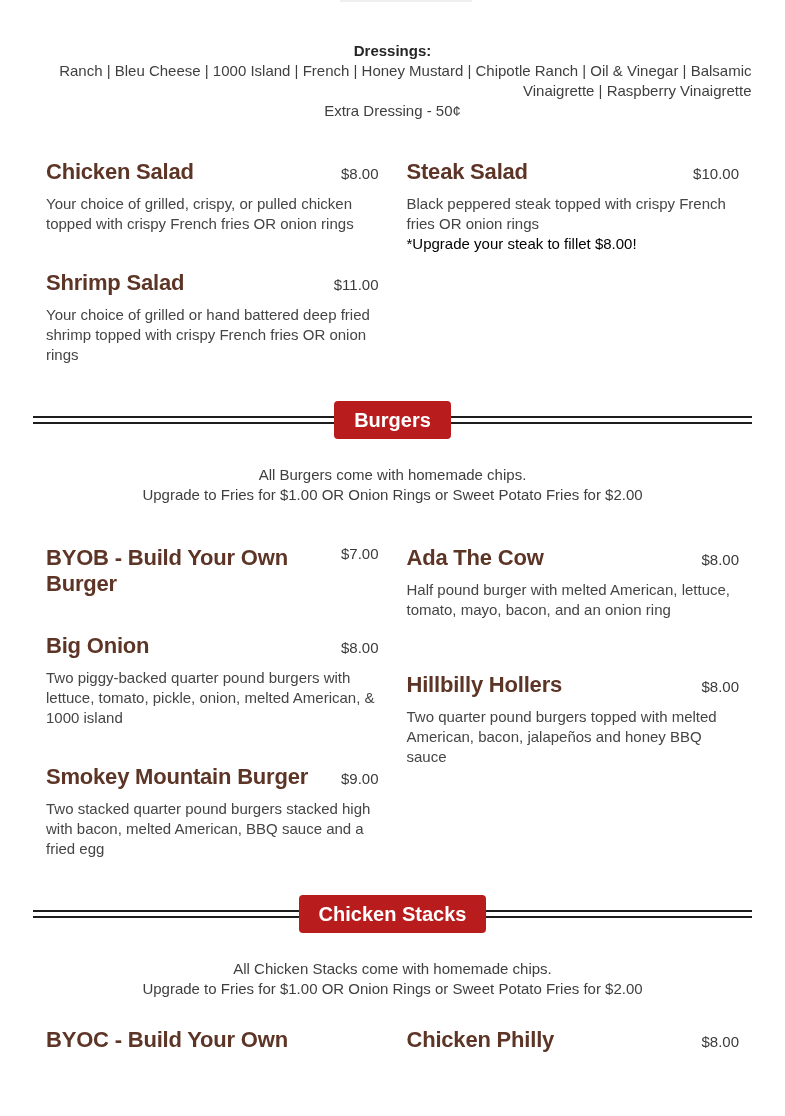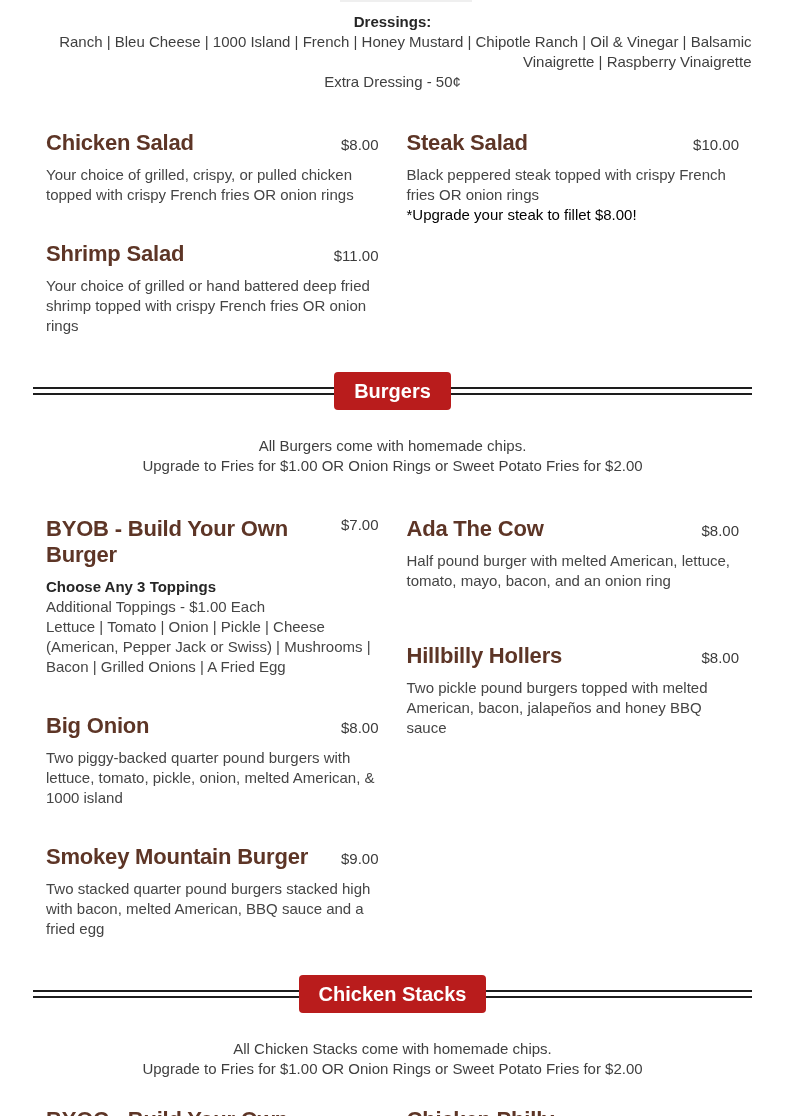--- a/index.html
+++ b/index.html
@@ -2,21 +2,21 @@
 <html><head>
 <meta charset="utf-8">
 <style>
   * { margin:0; padding:0; box-sizing:border-box; }
   html,body { width:785px; height:1116px; background:#ffffff; overflow:hidden; }
   body { font-family:"Liberation Sans", sans-serif; color:#454545; position:relative; }
 
   .remnant { position:absolute; top:0; left:340px; width:132px; height:2px; background:#efefef; }
 
   
-  .top-note { padding-top:12px; text-align:center; }
+  .top-note { padding-top:4px; text-align:center;margin-top:37px; }
   .top-note .heading { font-size:15px; line-height:20px; font-weight:bold; color:#262626; }
   .top-note .list { font-size:15px; line-height:20px; color:#3f3f3f; max-width:718px; margin:0 auto;text-align:right; }
   .top-note .extra { font-size:15px; line-height:20px; color:#3f3f3f; }
 
   
   .menu-grid { display:grid; grid-template-columns:1fr 1fr; column-gap:28px; padding:0 46px; }
   .menu-col { display:flex; flex-direction:column; }
 
   .item { margin-bottom:0; }
   .item + .item { margin-top:36px; }
@@ -93,25 +93,20 @@
   <div>Upgrade to Fries for $1.00 OR Onion Rings or Sweet Potato Fries for $2.00</div>
 </div>
 
 <div class="menu-grid burgers-grid">
   <div class="menu-col">
     <div class="item">
       <div class="item-header center">
         <span class="item-title">BYOB - Build Your Own Burger</span>
         <span class="item-price">$7.00</span>
       </div>
-      <div class="item-desc">
-        <div class="bold-line">Choose Any 3 Toppings</div>
-        <div>Additional Toppings - $1.00 Each</div>
-        <div>Lettuce | Tomato | Onion | Pickle | Cheese (American, Pepper Jack or Swiss) | Mushrooms | Bacon | Grilled Onions | A Fried Egg</div>
-      </div>
     </div>
     <div class="item">
       <div class="item-header">
         <span class="item-title">Big Onion</span>
         <span class="item-price">$8.00</span>
       </div>
       <div class="item-desc">Two piggy-backed quarter pound burgers with lettuce, tomato, pickle, onion, melted American, &amp; 1000 island</div>
     </div>
     <div class="item">
       <div class="item-header">
@@ -127,21 +122,21 @@
         <span class="item-title">Ada The Cow</span>
         <span class="item-price">$8.00</span>
       </div>
       <div class="item-desc">Half pound burger with melted American, lettuce, tomato, mayo, bacon, and an onion ring</div>
     </div>
     <div class="item" style="margin-top:52px;">
       <div class="item-header">
         <span class="item-title">Hillbilly Hollers</span>
         <span class="item-price">$8.00</span>
       </div>
-      <div class="item-desc">Two pickle pound burgers topped with melted American, bacon, jalapeños and honey BBQ sauce</div>
+      <div class="item-desc">Two quarter pound burgers topped with melted American, bacon, jalapeños and honey BBQ sauce</div>
     </div>
   </div>
 </div>
 
 <div class="section-divider">
   <div class="rule"></div>
   <button class="section-button">Chicken Stacks</button>
 </div>
 <div class="section-note">
   <div>All Chicken Stacks come with homemade chips.</div>

